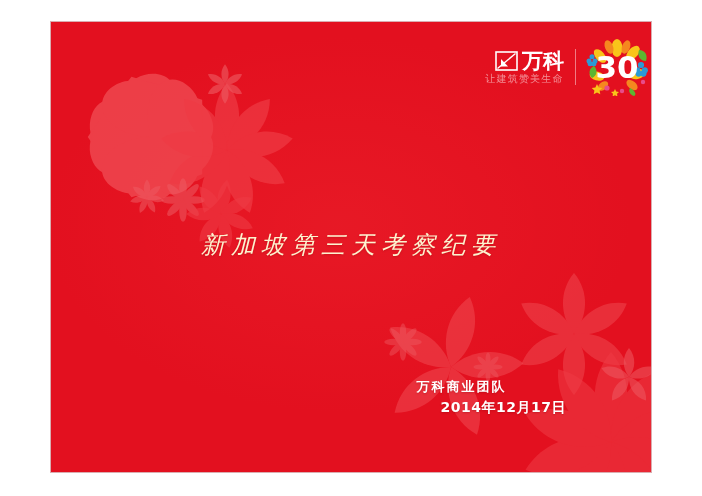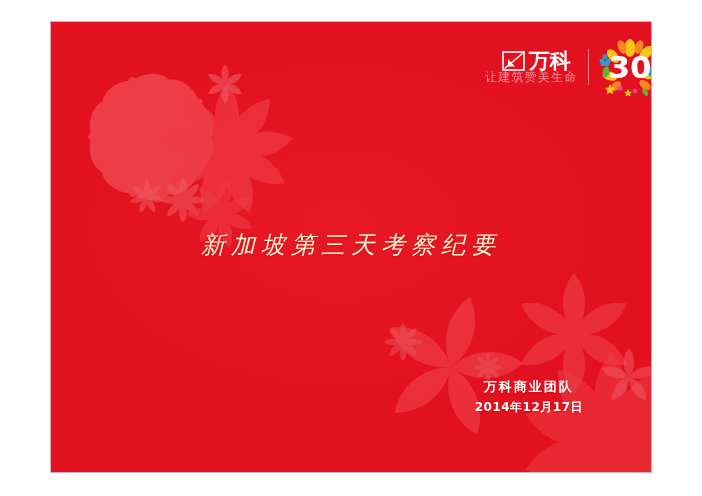--- a/index.html
+++ b/index.html
@@ -78,26 +78,26 @@
     color: #ffffff;
     font-size: 21px;
     font-weight: bold;
     line-height: 20px;
     letter-spacing: 0px;
     font-family: "DejaVu Sans", sans-serif;
     white-space: nowrap;
   }
   #vanke-tagline {
     color: #f5a0a6;
-    font-size: 12px;
+    font-size: 10px;
     line-height: 9px;
     margin-top: 3px;
     letter-spacing: 1.2px;
     white-space: nowrap;
-    font-family: Liberation Mono, monospace;
+    font-family: Liberation Sans, sans-serif;
     opacity: 0.88;
   }
   #logo-divider {
     width: 1px;
     height: 36px;
     background: rgba(255,255,255,0.45);
     margin: 0 9px 0 11px;
   }
   #anniv-logo {
     position: relative;
@@ -119,41 +119,41 @@
     font-family: "DejaVu Serif", serif;
     font-style: italic;
     font-weight: normal;
     text-shadow: 0 1px 2px rgba(120,0,10,0.25);
     white-space: nowrap;
   }
 
   
   #footer-block {
     position: absolute;
-    right: 68px;
+    right: 85px;
     bottom: 55px;
-    text-align: center;
     color: #ffffff;
   }
   #footer-org {
     font-size: 13px;
     font-weight: bold;
     line-height: 18px;
     letter-spacing: 2px;
     font-family: "DejaVu Sans", sans-serif;
     text-shadow: 0 1px 2px rgba(120,0,10,0.3);
   }
   #footer-date {
-    font-size: 12px;
+    font-size: 14px;
     font-weight: bold;
     line-height: 19px;
     letter-spacing: 0.5px;
     margin-top: 2px;
     font-family: "DejaVu Sans", sans-serif;
     text-shadow: 0 1px 2px rgba(120,0,10,0.3);
+    margin-left: 24px;
   }
 </style>
 </head>
 <body>
 
 <div id="slide-canvas">
 
   <div id="slide">
 
     <div id="slide-bg-gradient"></div>

